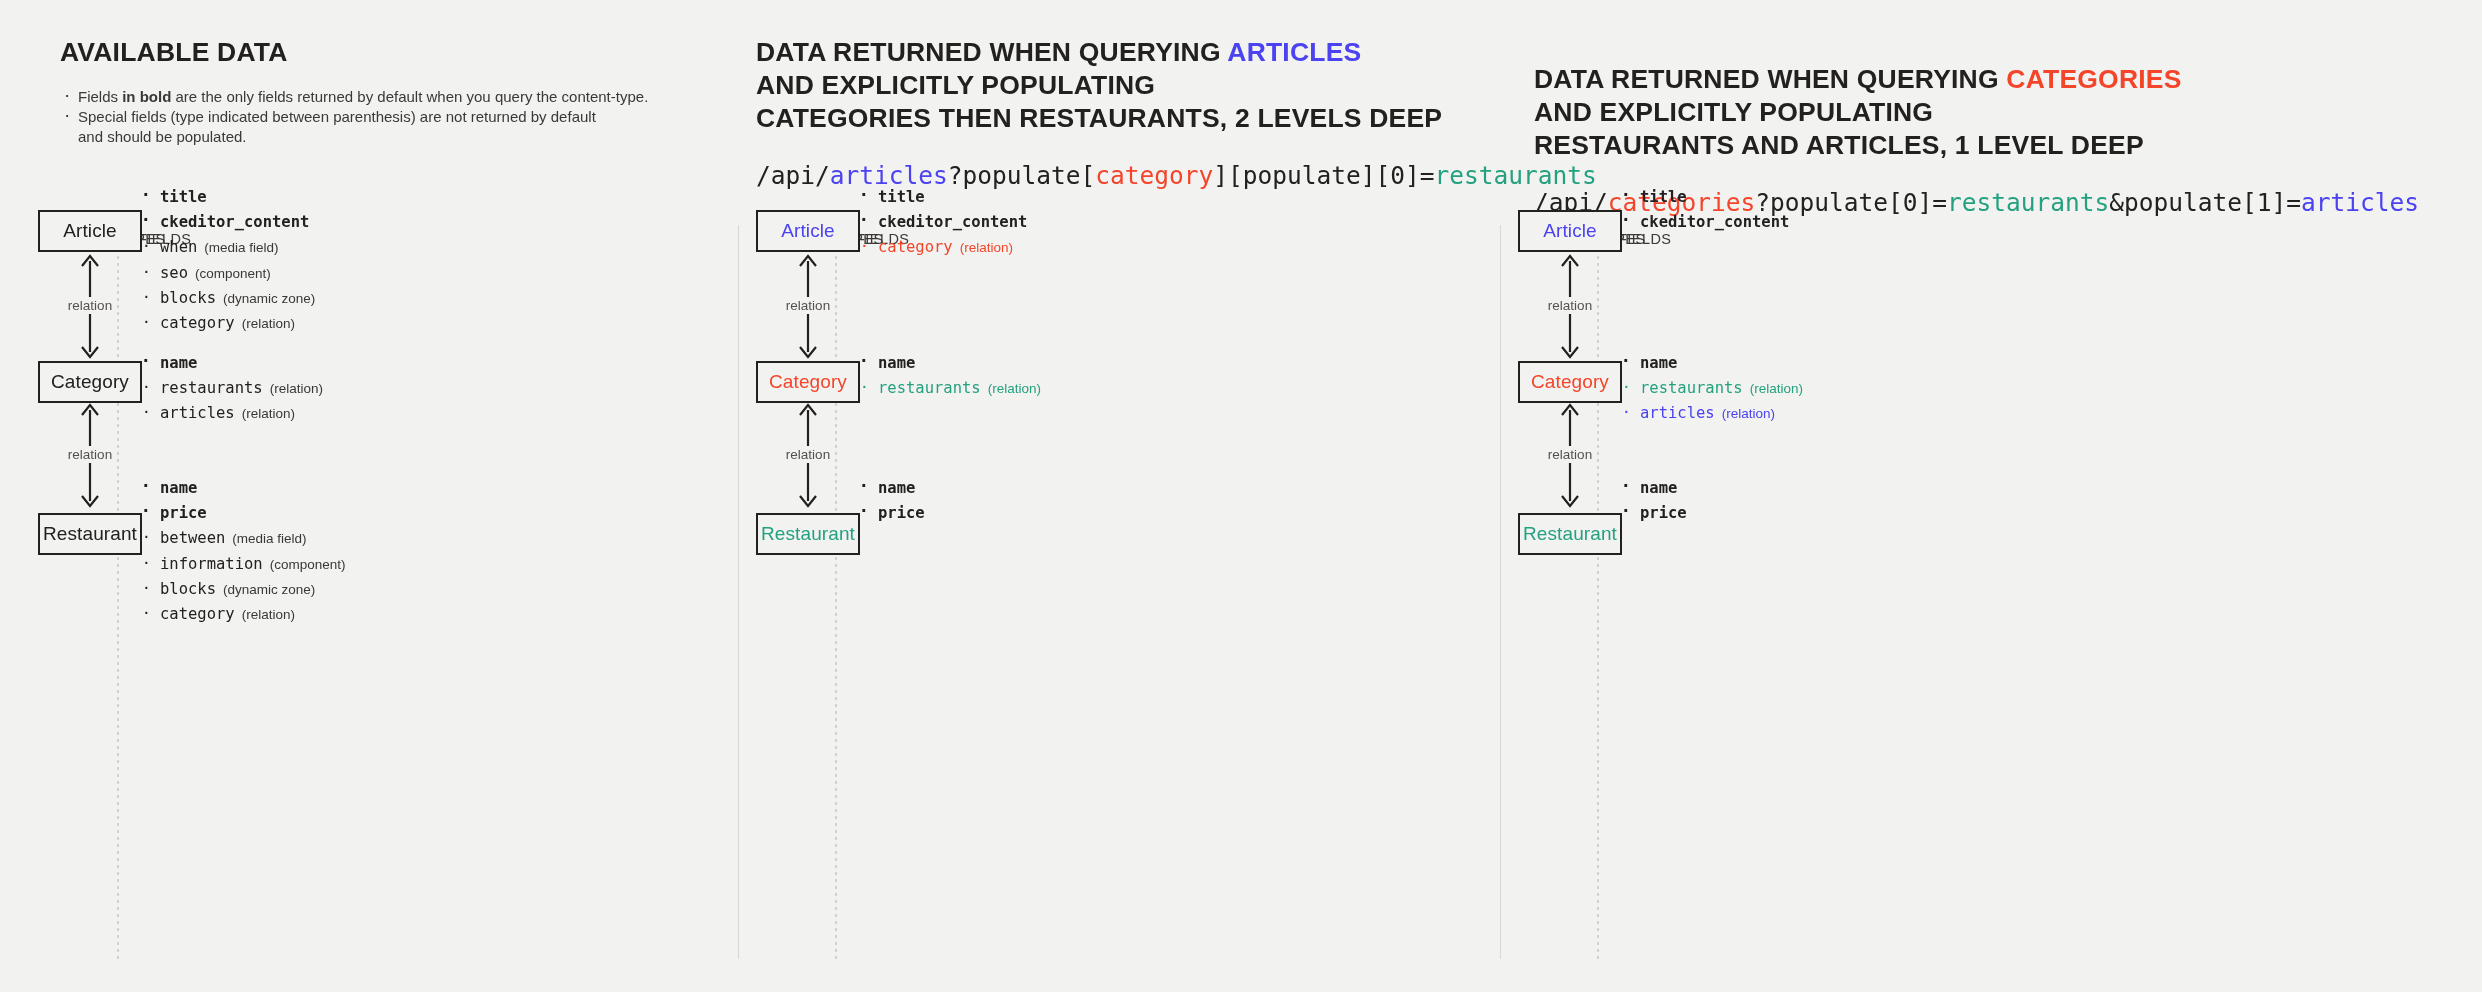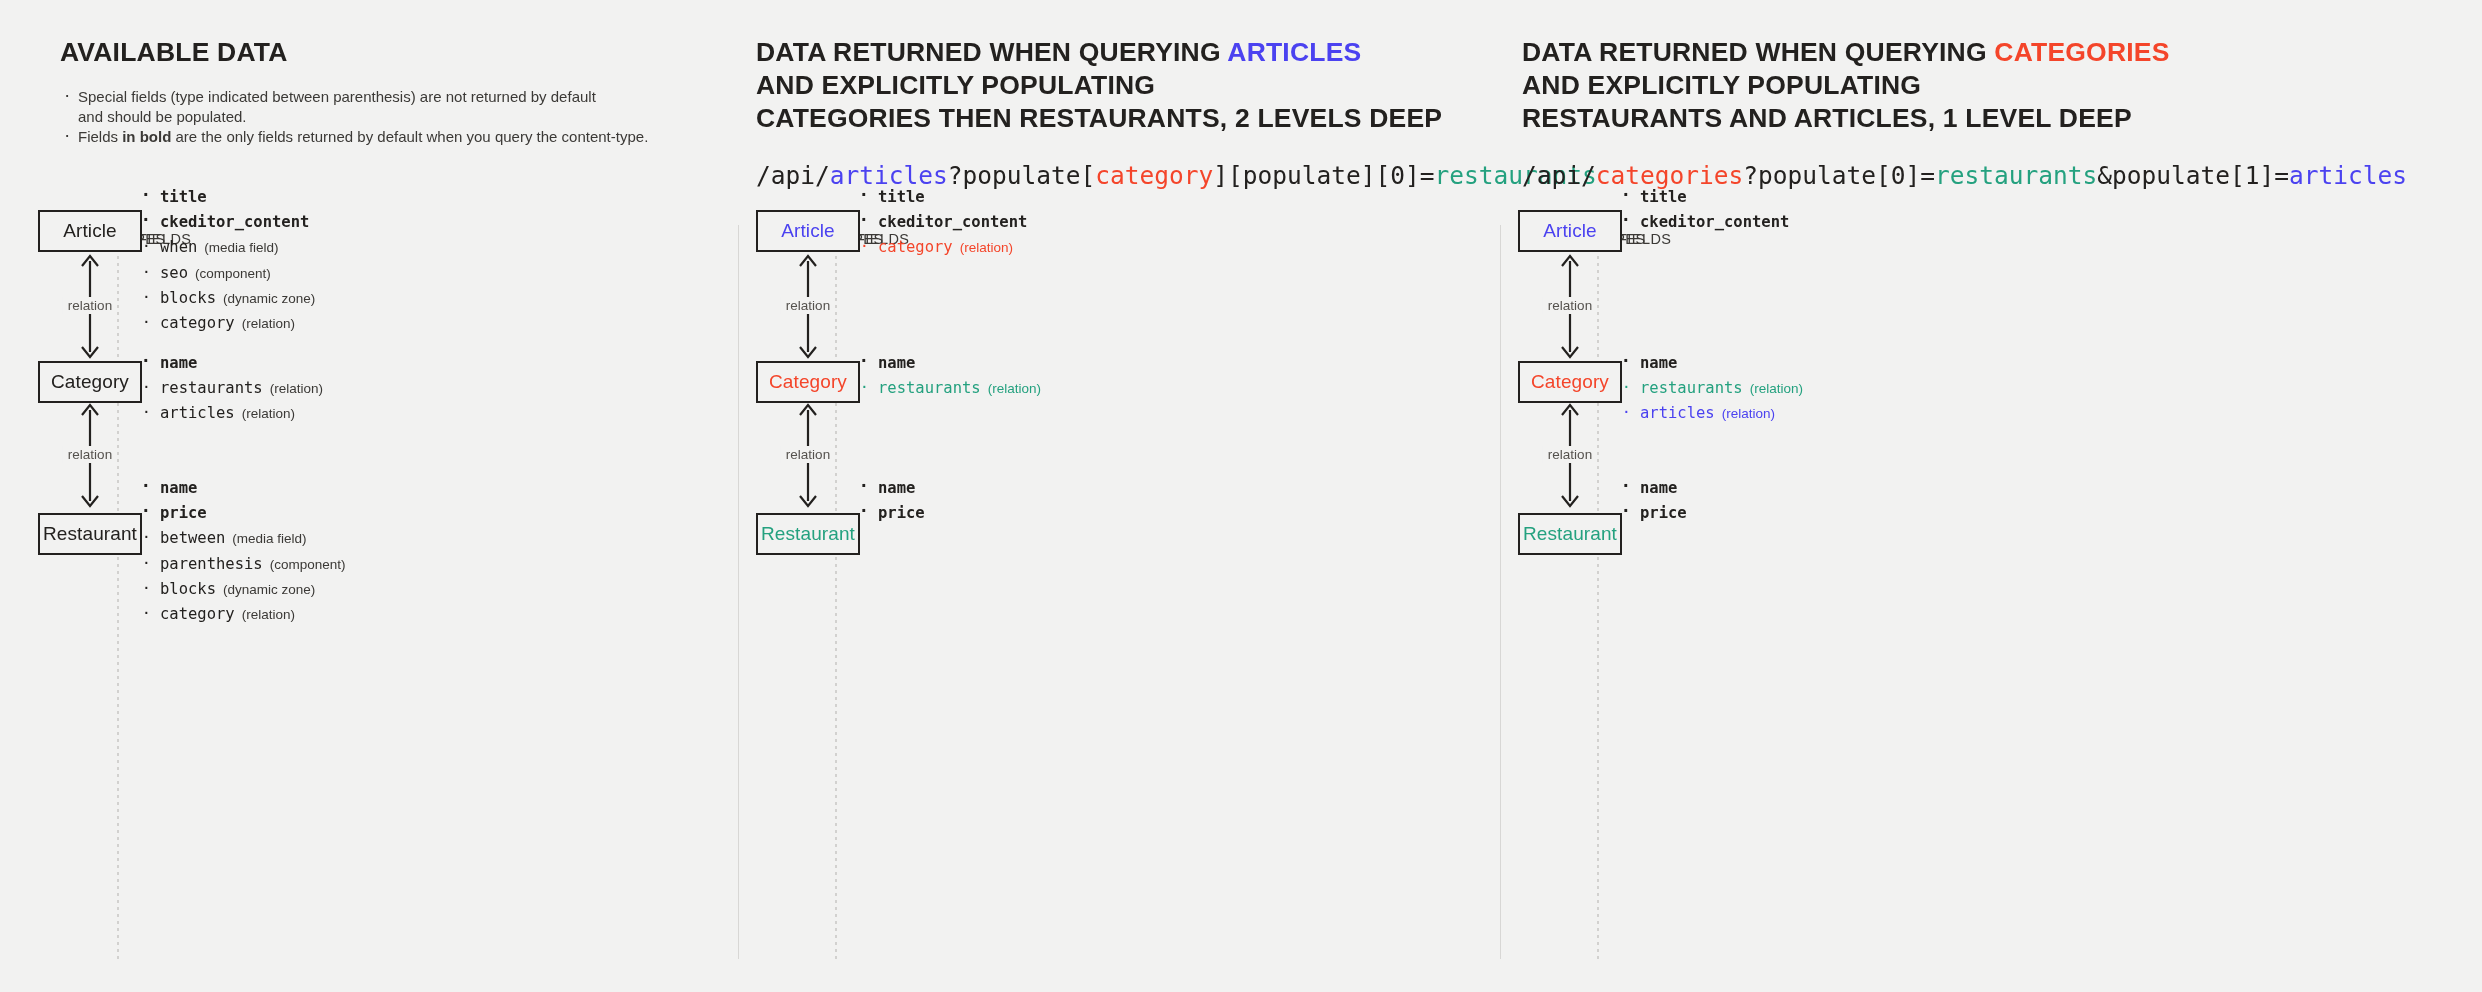--- a/index.html
+++ b/index.html
@@ -29,21 +29,21 @@
     width: 1px;
     background: #d8d7d5;
   }
   .panel-2 .panel-rule { left: 0; }
   .panel-3 .panel-rule { left: 0; }
 
   
   .head { position: absolute; left: 0; top: 0; }
   .panel-1 .head { left: 60px; }
   .panel-2 .head { left: 18px; }
-  .panel-3 .head { left: 22px; }
+  .panel-3 .head { left: 34px; margin-top: 27px; }
 
   .title {
     font-size: 26.5px;
     font-weight: 700;
     letter-spacing: .2px;
     line-height: 33px;
     margin: 0;
     padding-top: 36px;
     color: #23211f;
     white-space: nowrap;
@@ -169,23 +169,23 @@
   .fields li.f-blue .note  { color: #4b42f0; }
 </style>
 </head>
 <body>
 
 <div class="board" id="board">
     <div class="panel panel-1">
       <div class="head">
         <h1 class="title"><span>AVAILABLE DATA</span></h1>
         <ul class="bullets">
+          <li>Fields <b>in bold</b> are the only fields returned by default when you query the content-type.</li>
           <li>Special fields (type indicated between parenthesis) are not returned by default
 and should be populated.</li>
-          <li>Fields <b>in bold</b> are the only fields returned by default when you query the content-type.</li>
         </ul>
       </div>
       <div class="caption" style="left:38px">CONTENT-TYPES</div>
       <div class="caption" style="left:138px">FIELDS</div>
       <div class="dots" style="left:117px"></div>
       <div class="conn" style="left:68px;top:252px;height:109px">
         <svg width="44" height="109" viewBox="0 0 44 109">
           <line x1="22" y1="9" x2="22" y2="100" stroke="#23211f" stroke-width="2.2"></line>
           <polyline points="14,14 22,4 30,14" fill="none" stroke="#23211f" stroke-width="2.2" stroke-linejoin="miter"></polyline>
           <polyline points="14,95 22,105 30,95" fill="none" stroke="#23211f" stroke-width="2.2" stroke-linejoin="miter"></polyline>
@@ -213,21 +213,21 @@
       </ul>
       <ul class="fields" style="left:138px;top:351px">
         <li class="bold "><span>name</span></li>
         <li class=""><span>restaurants</span><span class="note">(relation)</span></li>
         <li class=""><span>articles</span><span class="note">(relation)</span></li>
       </ul>
       <ul class="fields" style="left:138px;top:476px">
         <li class="bold "><span>name</span></li>
         <li class="bold "><span>price</span></li>
         <li class=""><span>between</span><span class="note">(media field)</span></li>
-        <li class=""><span>parenthesis</span><span class="note">(component)</span></li>
+        <li class=""><span>information</span><span class="note">(component)</span></li>
         <li class=""><span>blocks</span><span class="note">(dynamic zone)</span></li>
         <li class=""><span>category</span><span class="note">(relation)</span></li>
       </ul>
     </div>
     <div class="panel panel-2">
       <div class="panel-rule"></div>
       <div class="head">
         <h1 class="title"><span>DATA RETURNED WHEN QUERYING </span><span class="kw-articles">ARTICLES</span><span><br>AND EXPLICITLY POPULATING<br>CATEGORIES THEN RESTAURANTS, 2 LEVELS DEEP</span></h1>
         <div class="api"><span>/api/</span><span class="c-art">articles</span><span>?populate[</span><span class="c-cat">category</span><span>][populate][0]=</span><span class="c-res">restaurants</span></div>
       </div>

